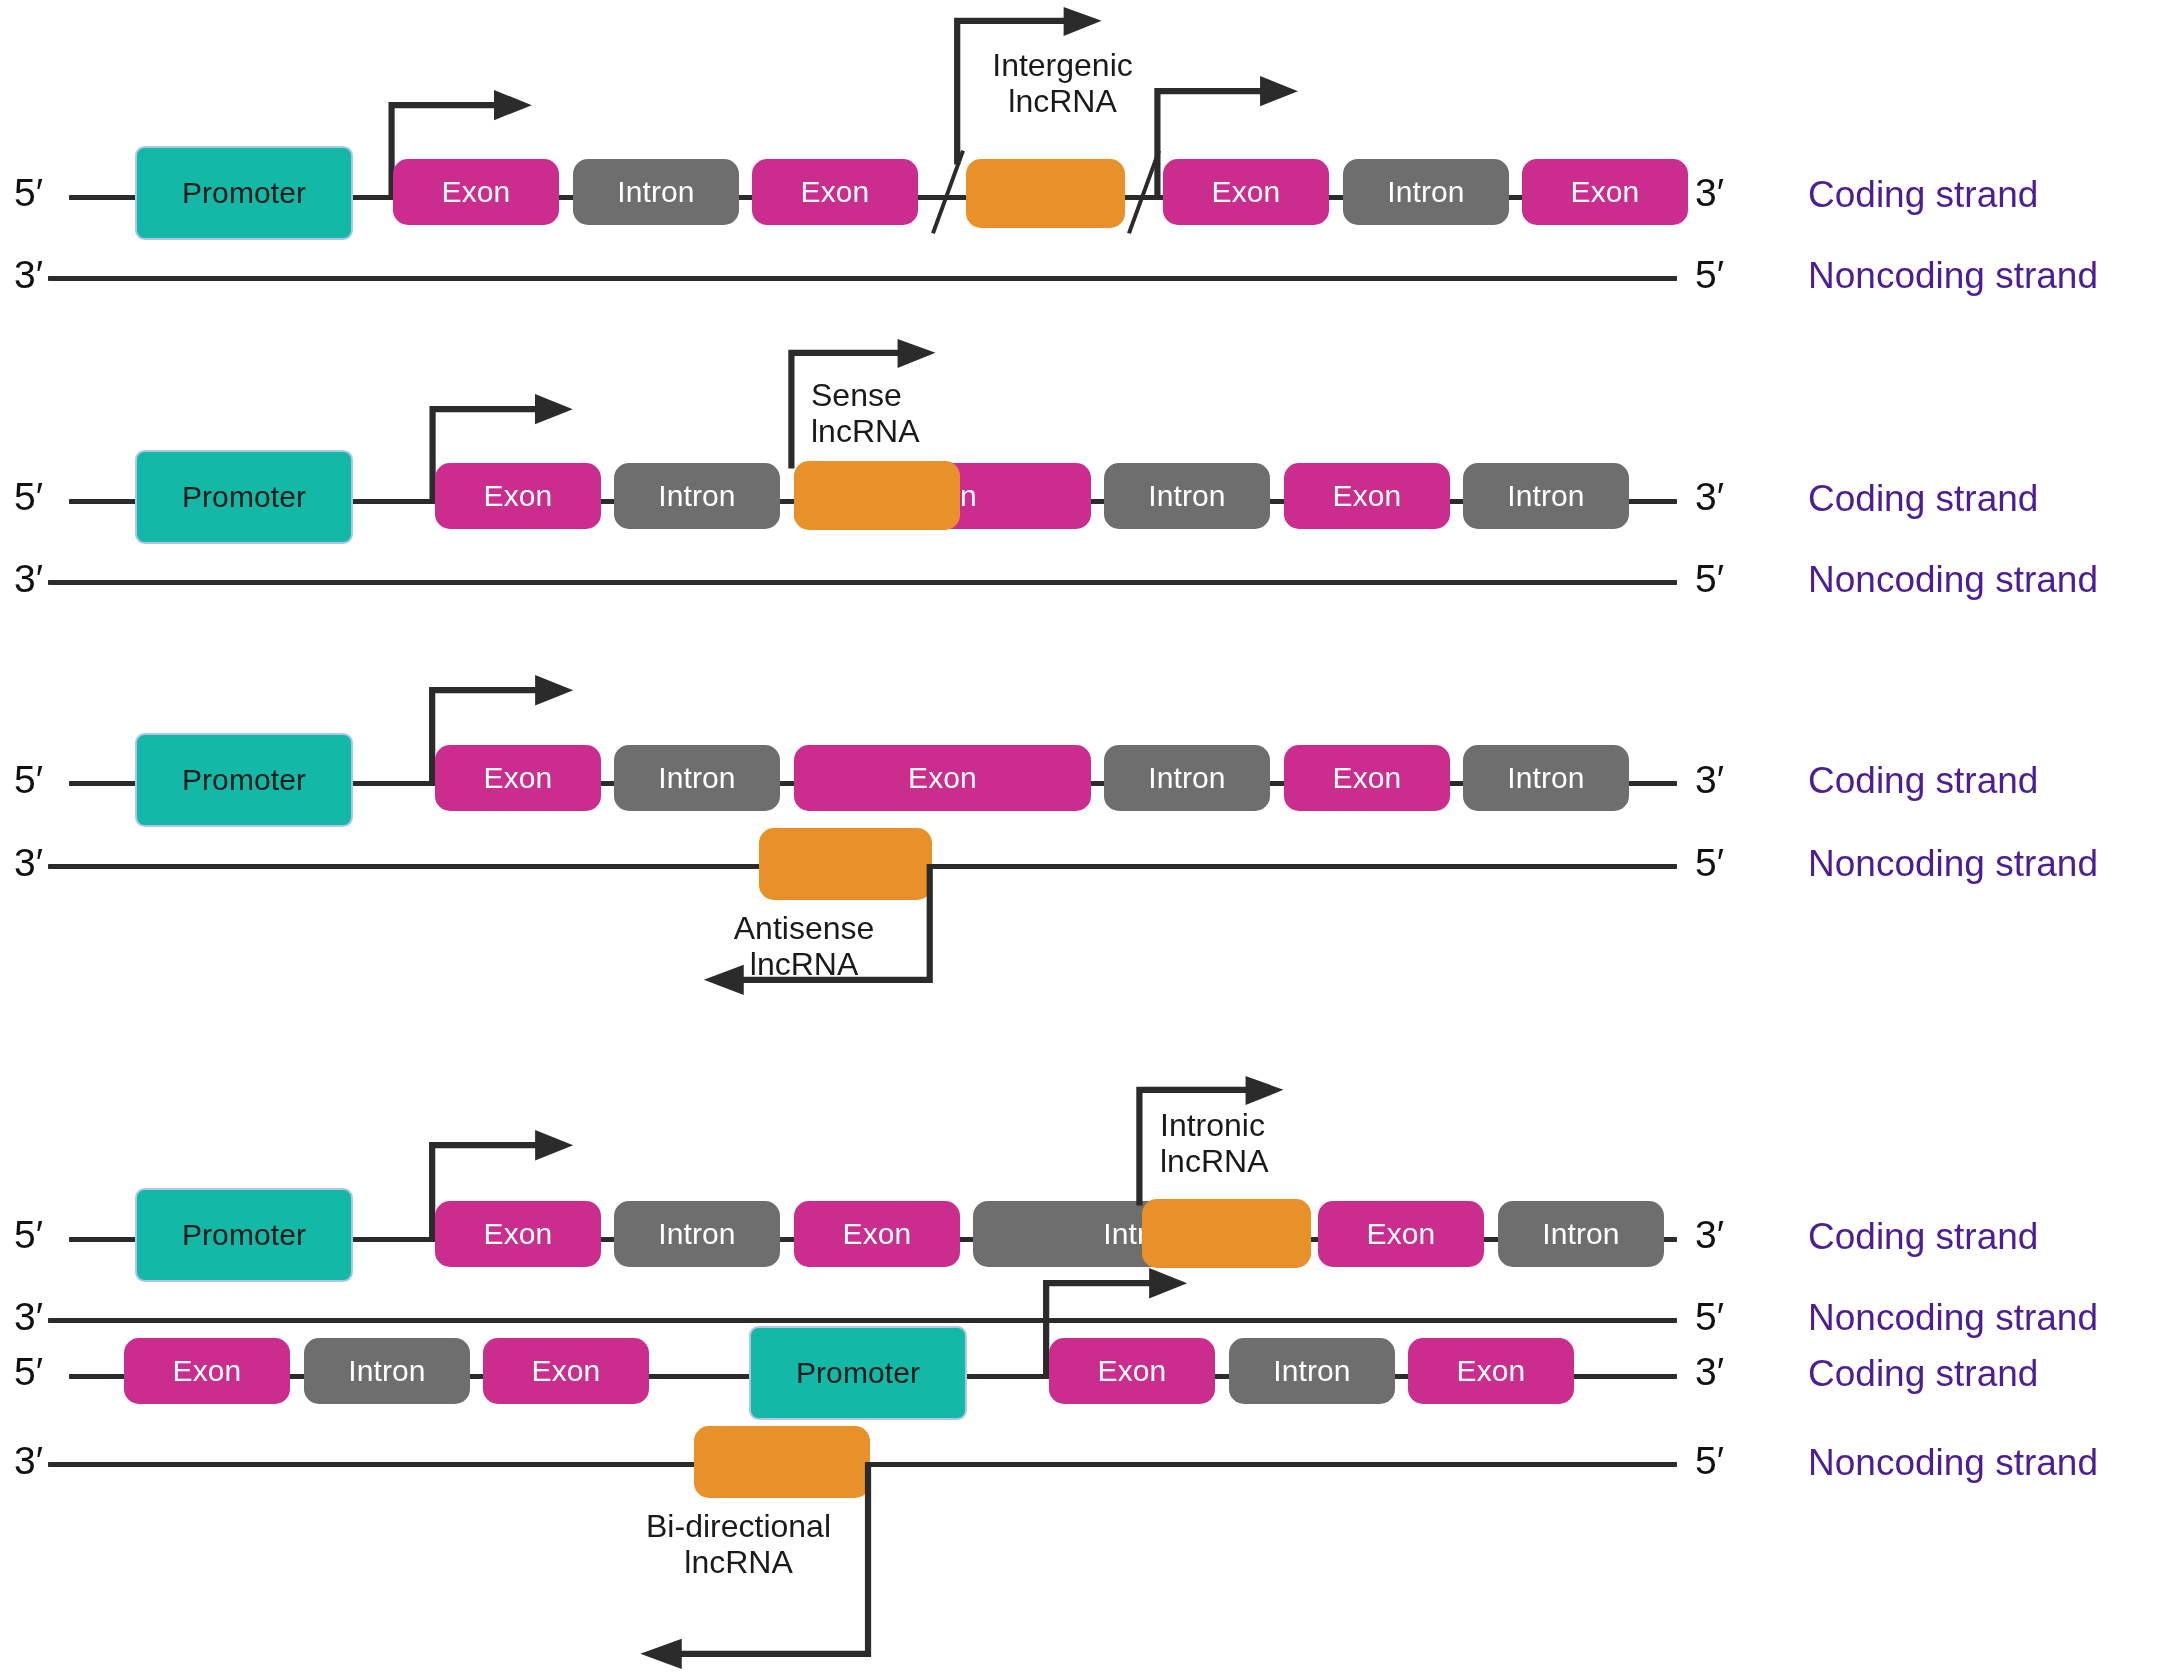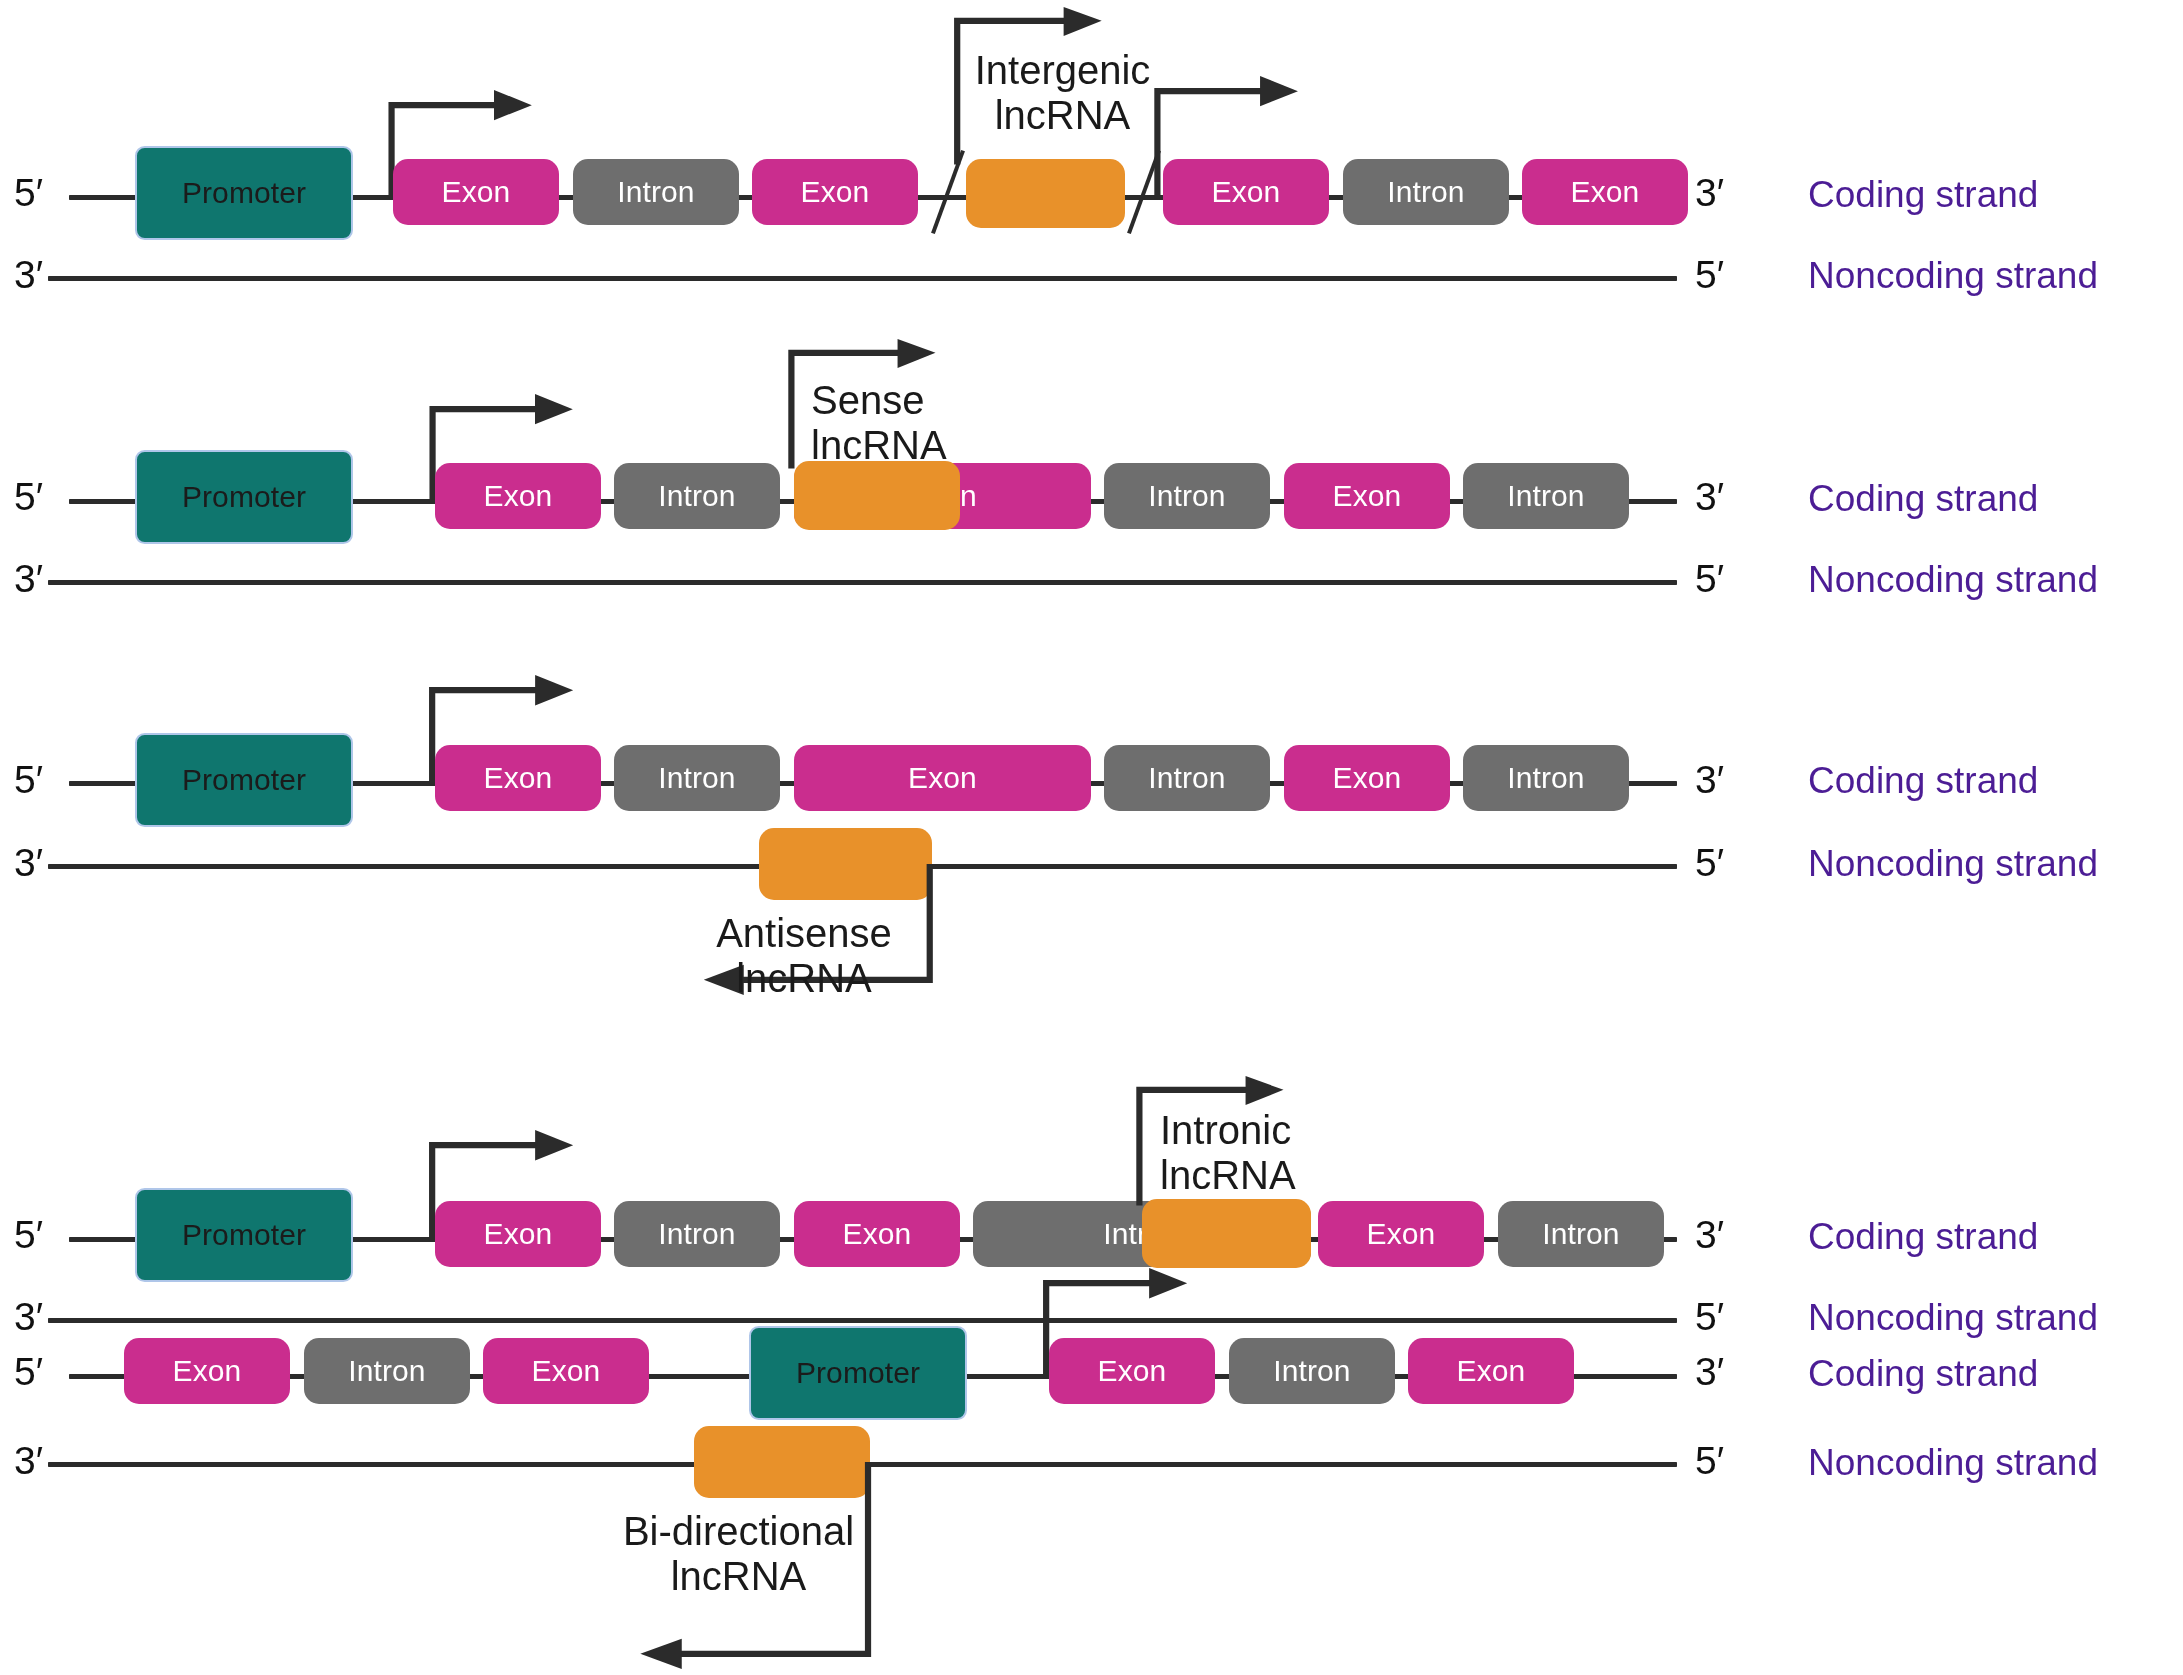--- a/index.html
+++ b/index.html
@@ -11,34 +11,34 @@
 
   
   .strand{position:absolute;height:4.8px;background:#2b2b2b;border-radius:0.7px;}
 
   
   .capsule{position:absolute;display:flex;align-items:center;justify-content:center;
            border-radius:15px;font-size:30px;letter-spacing:0.1px;
            font-family:"Liberation Sans",sans-serif;white-space:nowrap;}
   .exon{background:#CA2D8E;color:#ffffff;}
   .intron{background:#6E6E6E;color:#ffffff;}
-  .promoter{background:#0f766e;color:#1b1b1b;border:2.1px solid #AFC6E9;border-radius:9.7px;}
+  .promoter{background:#14b8a6;color:#1b1b1b;border:2.1px solid #AFC6E9;border-radius:9.7px;}
   .lnc{background:#E8912A;color:transparent;}
 
   
   .tick{position:absolute;font-size:39px;color:#111;font-family:"Liberation Sans",sans-serif;}
   .strandname{position:absolute;font-size:37px;color:#4c1d95;white-space:nowrap;
               font-family:"Liberation Sans",sans-serif;}
 
   
   .arrowwrap{position:absolute;}
   .arrowwrap svg{display:block;overflow:visible;}
 
   
-  .lnclabel{position:absolute;font-size:40px;line-height:1.12;color:#1a1a1a;
+  .lnclabel{position:absolute;font-size:32px;line-height:1.12;color:#1a1a1a;
             font-family:"Liberation Sans",sans-serif;white-space:pre-line;}
   .lnclabel.center{text-align:center;}
 
   
   .slash{position:absolute;width:4.1px;background:#2b2b2b;transform-origin:center;}
 </style>
 </head>
 <body>
 
 <div id="stage">

